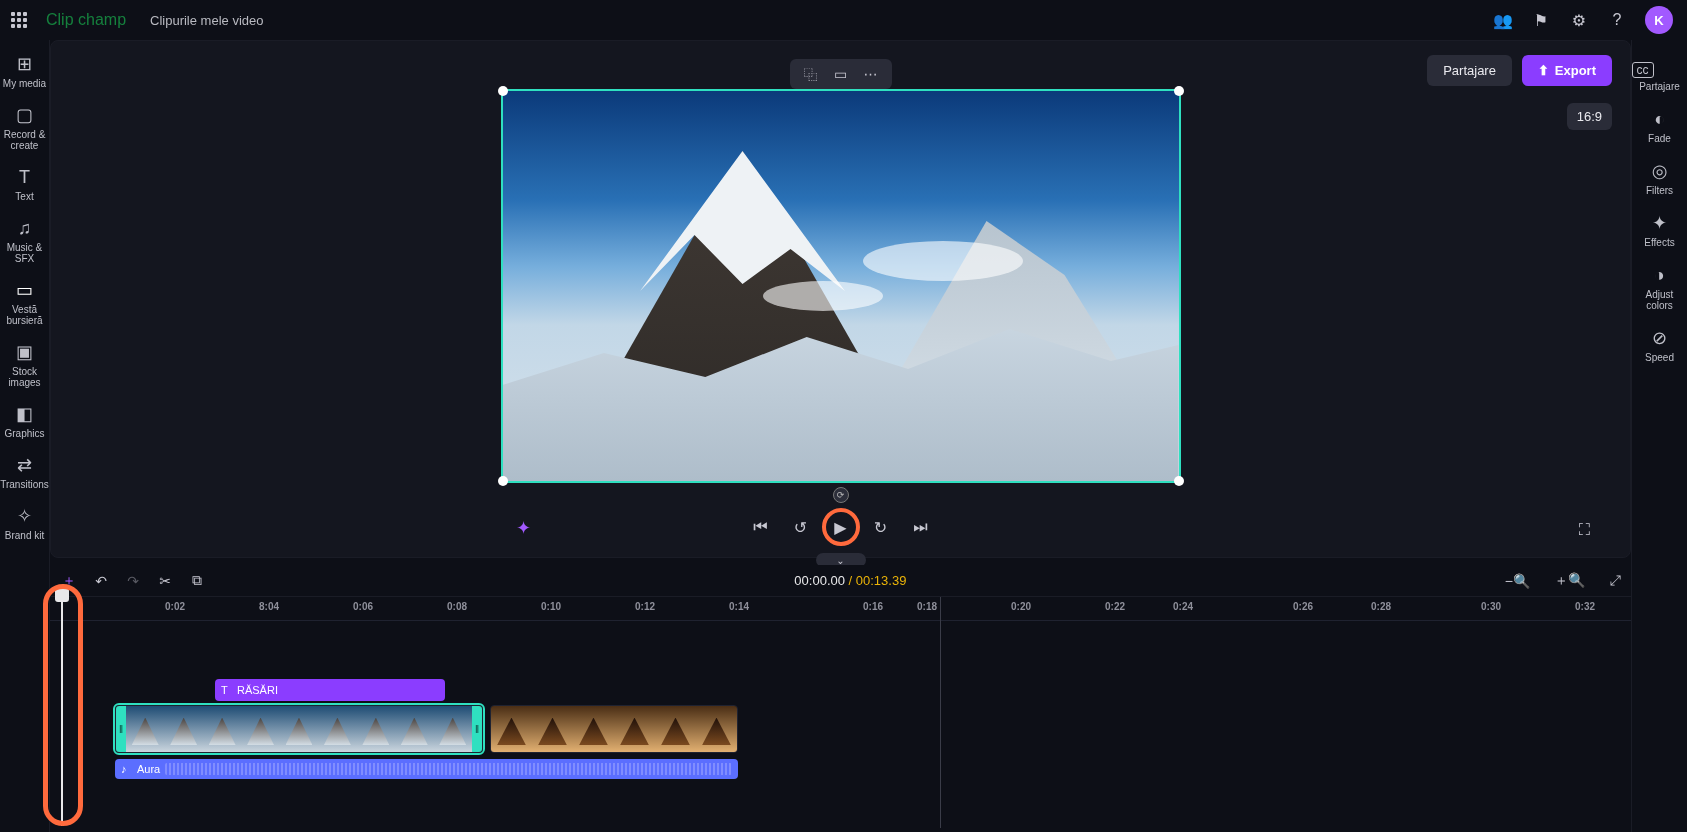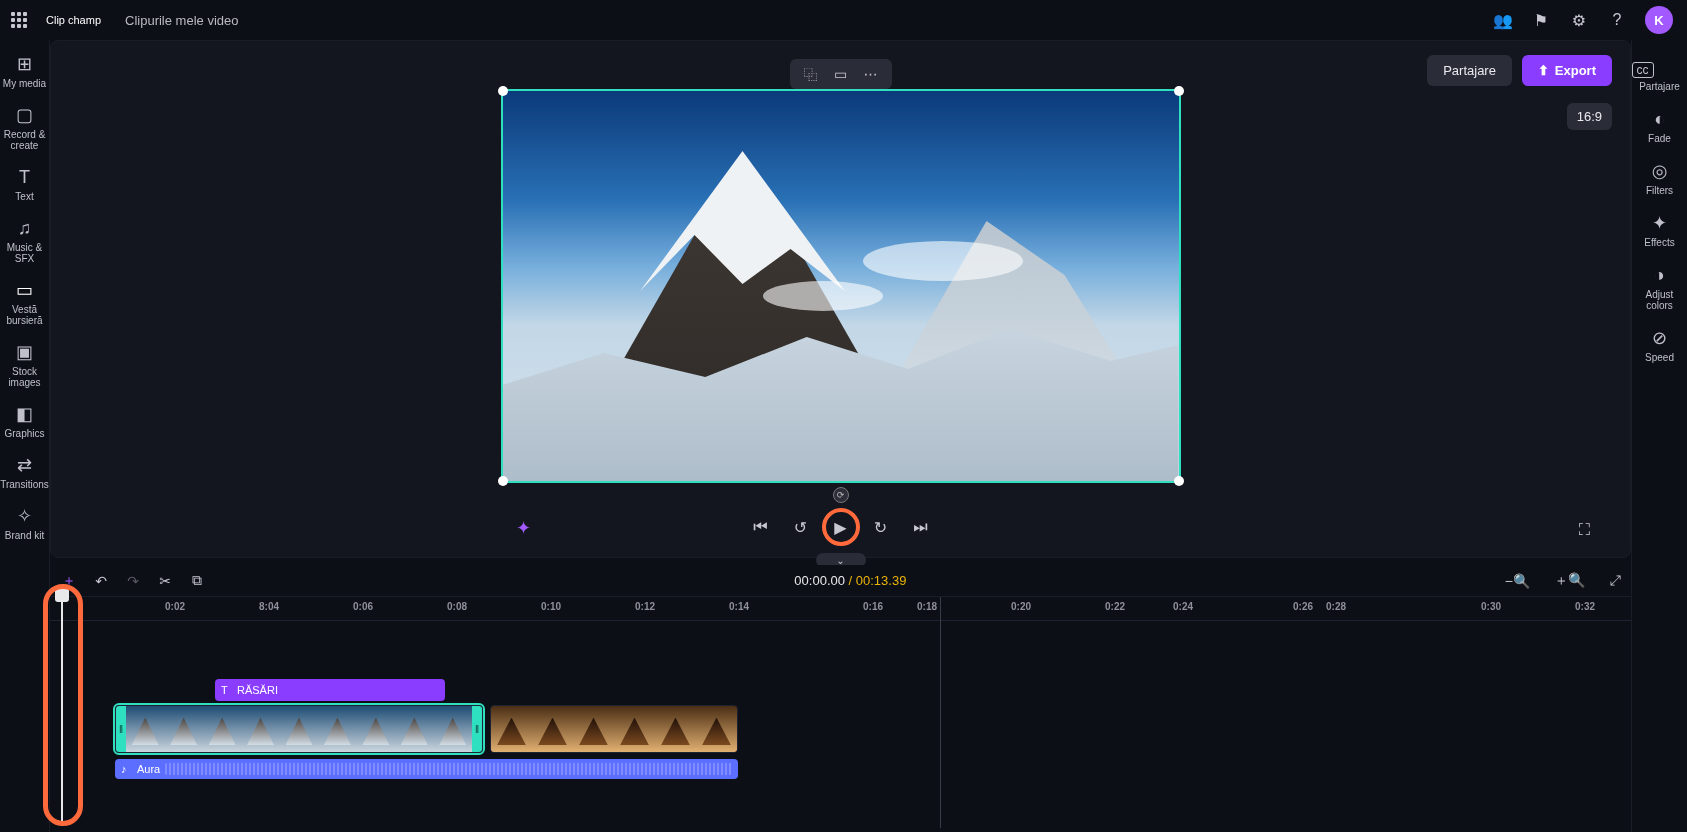--- a/index.html
+++ b/index.html
@@ -12,21 +12,21 @@
   position: relative;
 }
 
 .header {
   position: absolute; top: 0; left: 0; right: 0; height: 40px;
   display: flex; align-items: center;
   padding: 0 10px;
 }
 .header .apps-icon { width: 18px; height: 18px; display: flex; flex-wrap: wrap; gap: 2px; justify-content: center; align-content: center; cursor:pointer; }
 .header .apps-icon span { width:4px;height:4px;background:#c7c7d1;border-radius:1px; }
-.header .brand { margin-left: 18px; font-size: 11px; color: #ffffff; font-weight:500;}
+.header .brand { margin-left: 18px; font-size: 16px; color: #15803d; font-weight:500;}
 .header .title { margin-left: 24px; font-size: 13px; color: #b9bac1; }
 .header .spacer { flex: 1; }
 .header .hicon { width: 32px; height:32px; display:flex;align-items:center;justify-content:center;color:#c7c7d1;cursor:pointer;font-size:16px;margin-left:6px;}
 .header .avatar { width:28px;height:28px;border-radius:50%;background:#a259ff;display:flex;align-items:center;justify-content:center;font-size:13px;font-weight:600;margin-left:12px;margin-right:4px;color:#fff;}
 
 
 .left-sidebar{
   position:absolute; left:0; top:40px; bottom:0; width:50px;
   background:#0d0f17;
   display:flex;flex-direction:column;align-items:center;
@@ -318,21 +318,21 @@
       <div class="tick" style="left: 397px;">0:08</div>
       <div class="tick" style="left: 491px;">0:10</div>
       <div class="tick" style="left: 585px;">0:12</div>
       <div class="tick" style="left: 679px;">0:14</div>
       <div class="tick" style="left: 813px;">0:16</div>
       <div class="tick" style="left: 867px;">0:18</div>
       <div class="tick" style="left: 961px; text-align: right;">0:20</div>
       <div class="tick" style="left: 1055px;">0:22</div>
       <div class="tick" style="left: 1123px;">0:24</div>
       <div class="tick" style="left: 1243px;">0:26</div>
-      <div class="tick" style="left: 1276px;">0:28</div>
+      <div class="tick" style="left: 1321px;">0:28</div>
       <div class="tick" style="left: 1431px;">0:30</div>
       <div class="tick" style="left: 1525px;">0:32</div>
     </div>
 
   <div class="tracks">
 
     <div class="clip title" id="title-clip" style="left: 165px; width: 230px;">
       <span class="ticon">T</span>
       <span>RĂSĂRI</span>
     </div>

